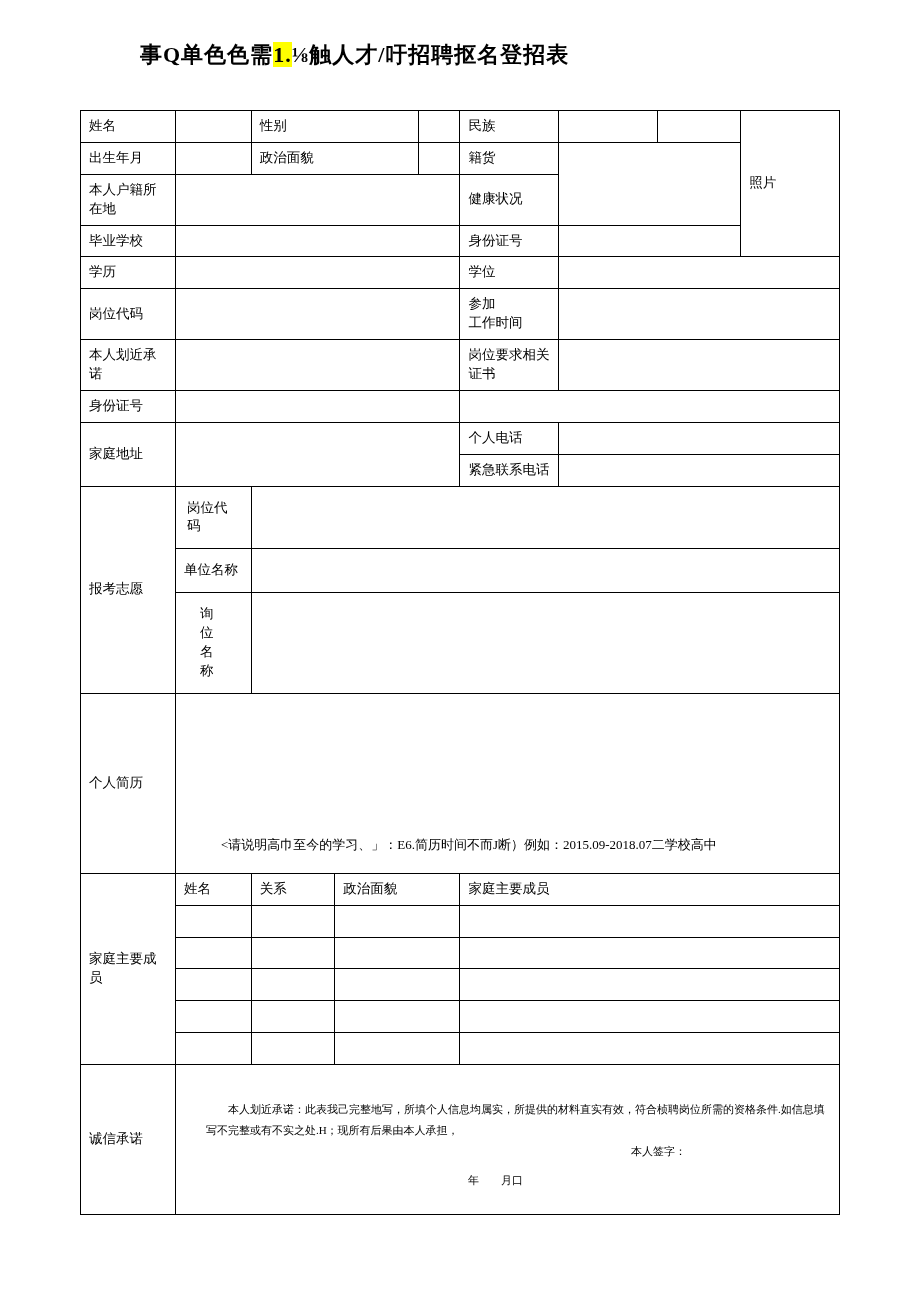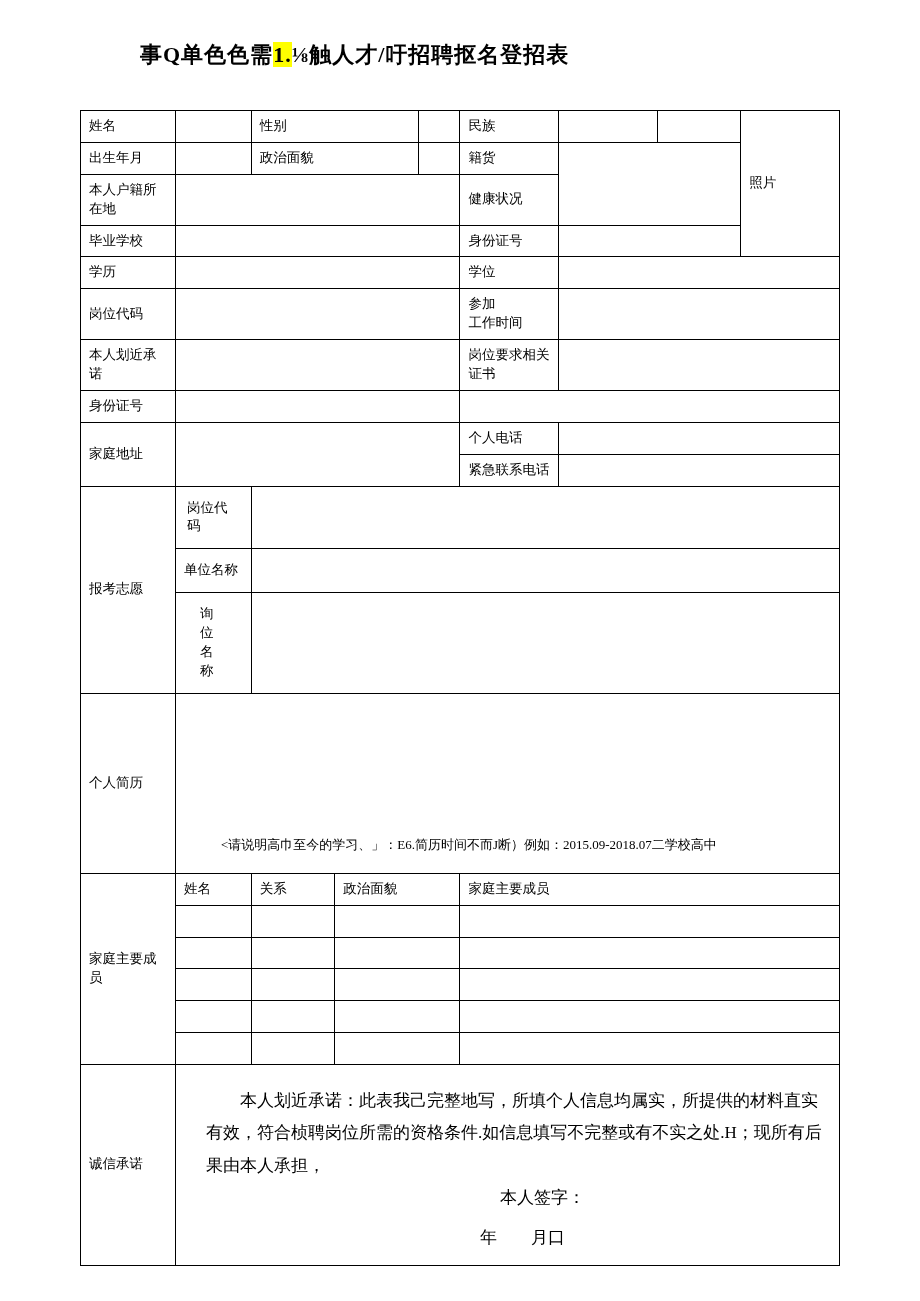--- a/index.html
+++ b/index.html
@@ -37,24 +37,25 @@
   }
   td.center { text-align: left; }
   .resume-note {
     font-size: 13px;
     padding-top: 130px;
     padding-left: 45px;
   }
   .pledge {
     padding: 20px 10px 10px 30px;
     line-height: 1.9;
-    font-size: 17px;
+    font-size: 11px;
     text-indent: 2em;
   }
   .sig-line {
+    text-align: center;
     margin-top: 0;
     padding-left: 260px;
   }
   .date-line {
     text-align: left;
     margin-top: 8px;
     padding-left: 240px;
   }
 </style>
 </head>

